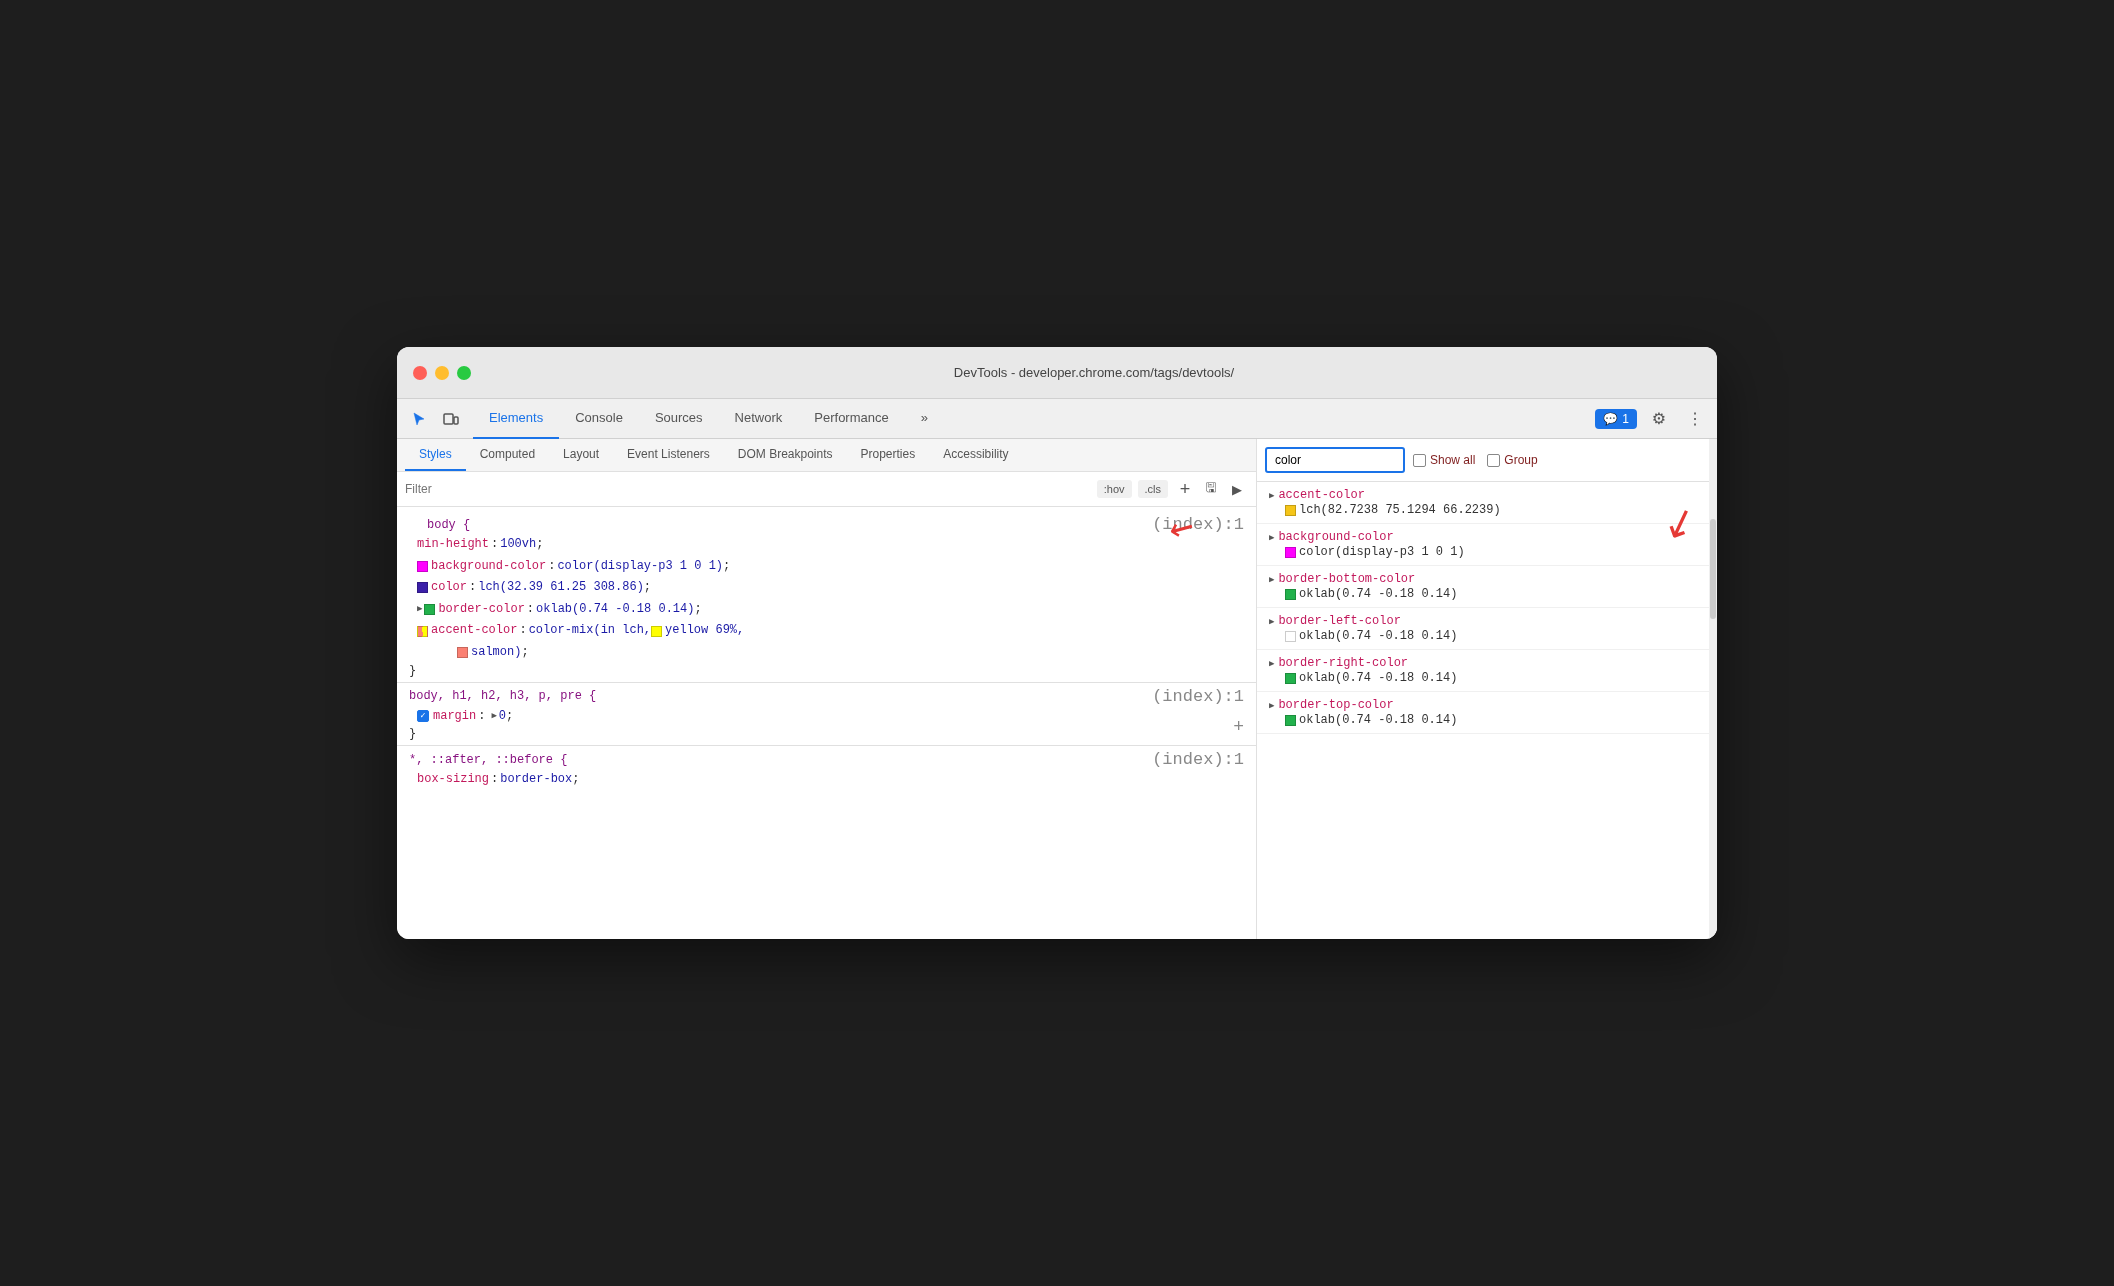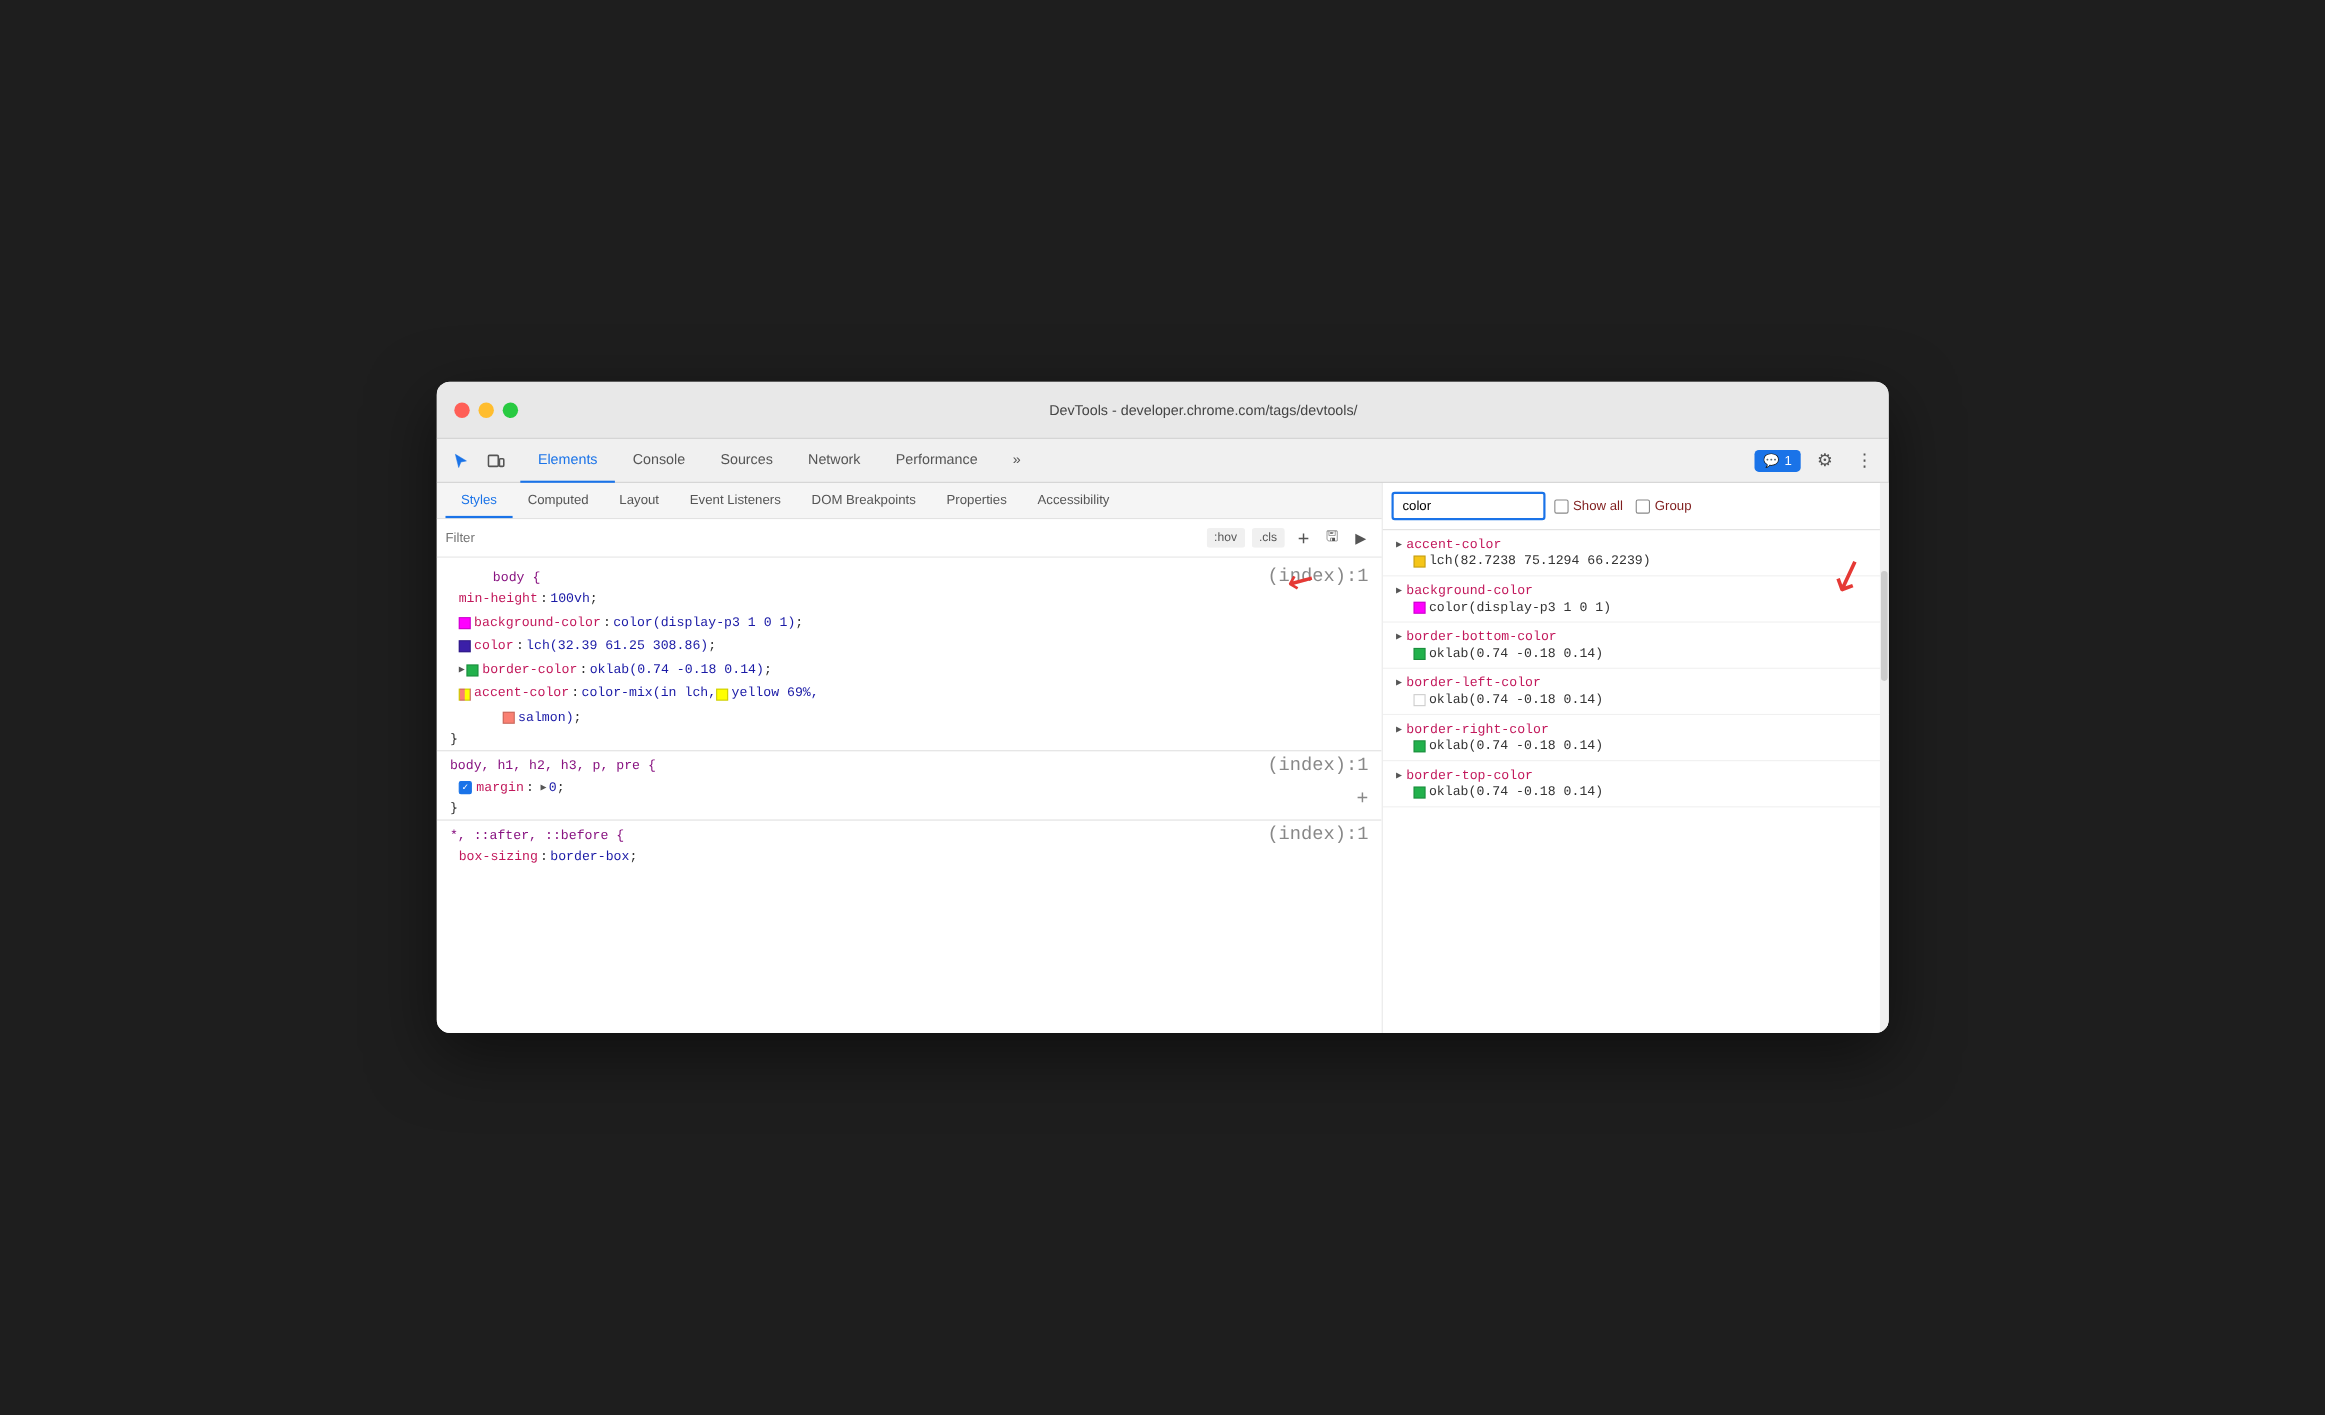--- a/index.html
+++ b/index.html
@@ -488,21 +488,21 @@
           <span class="filter-icon-btn" style="font-size:18px;color:#555;">+</span>
           <span class="filter-icon-btn" style="font-size:13px;color:#555;">🖫</span>
           <span class="filter-icon-btn" style="font-size:13px;color:#555;">▶</span>
         </div>
       </div>
 
       <div class="css-content">
 
         <div class="css-rule-block">
           <div class="css-rule-header">
-            <span class="css-selector" style="padding-left:30px;margin-left:21px;">body {</span>
+            <span class="css-selector" style="padding-left:30px;">body {</span>
             <span class="css-file-link" style="padding-right:12px;">(index):1</span>
           </div>
           <div class="css-property-line">
             <span class="css-property">min-height</span>
             <span class="css-colon">:</span>
             <span class="css-value"> 100vh</span>
             <span class="css-semicolon">;</span>
           </div>
           <div class="css-property-line">
             <span class="color-swatch" style="background: #ff00ff;"></span>

